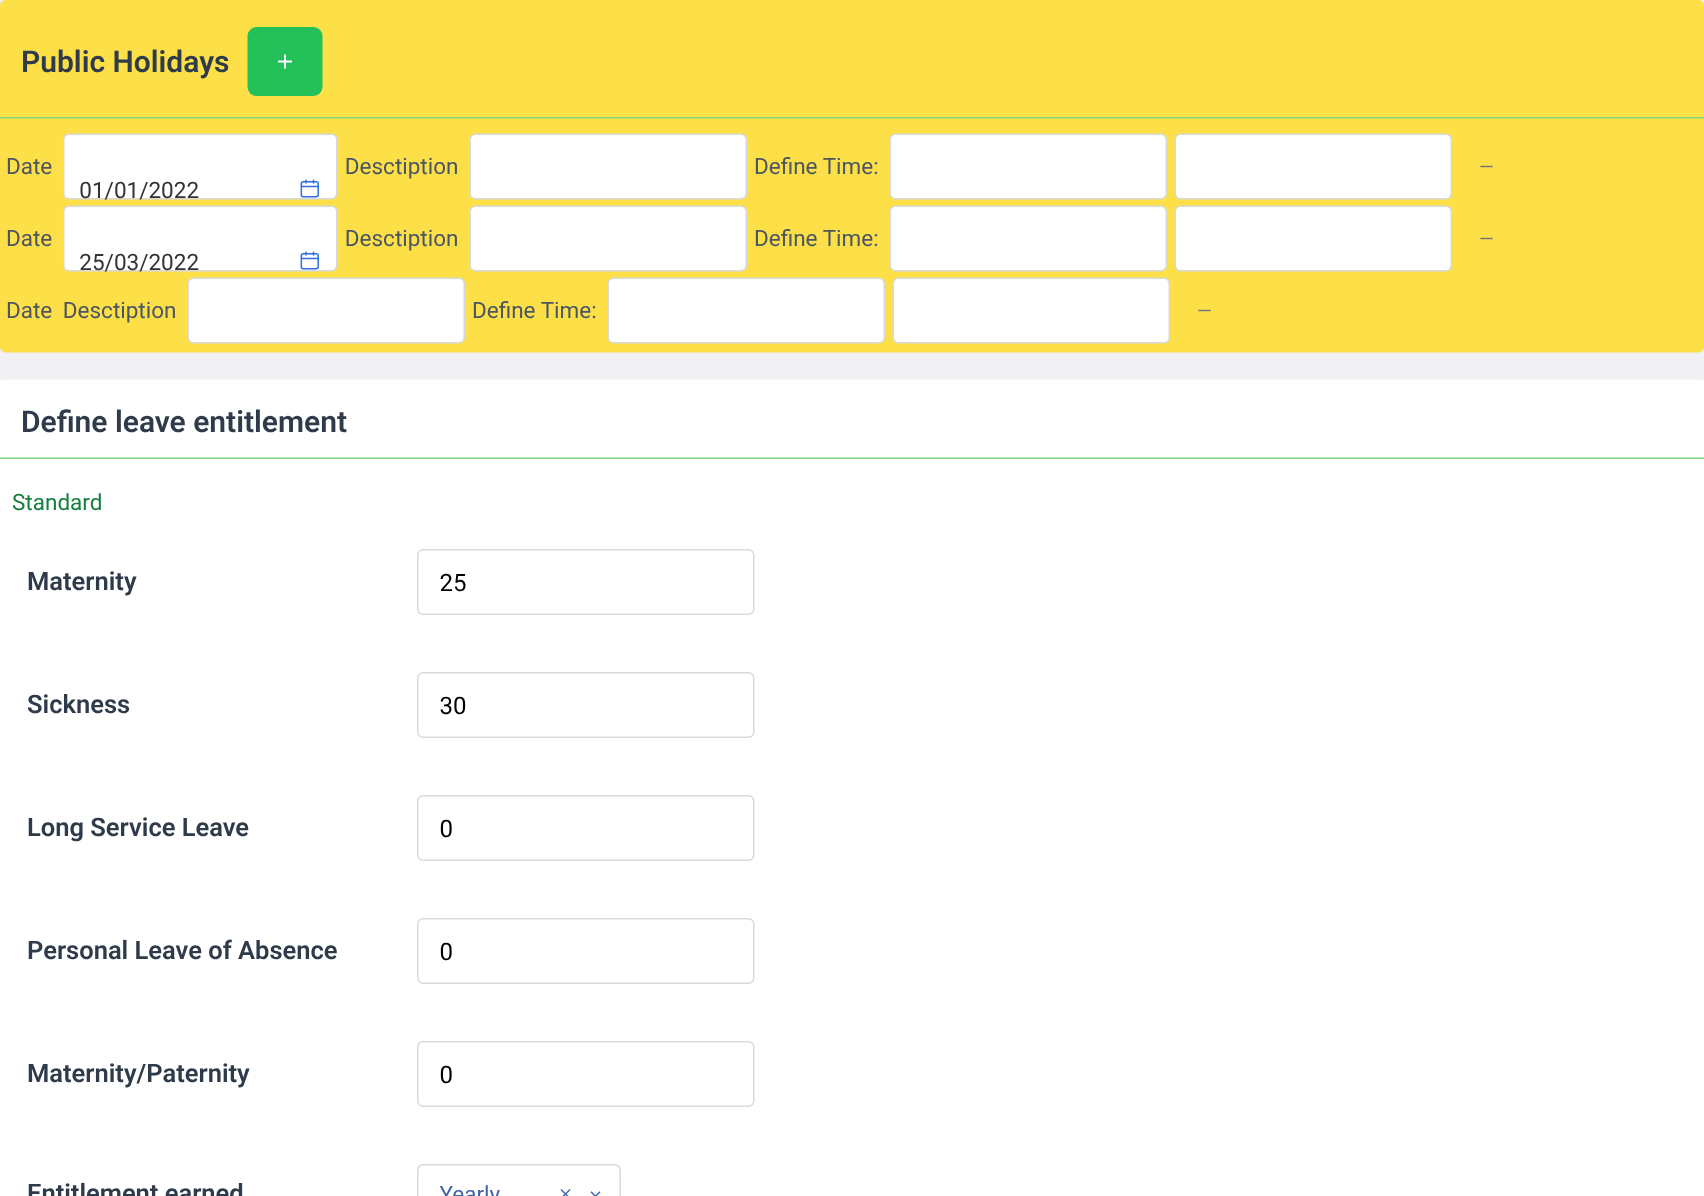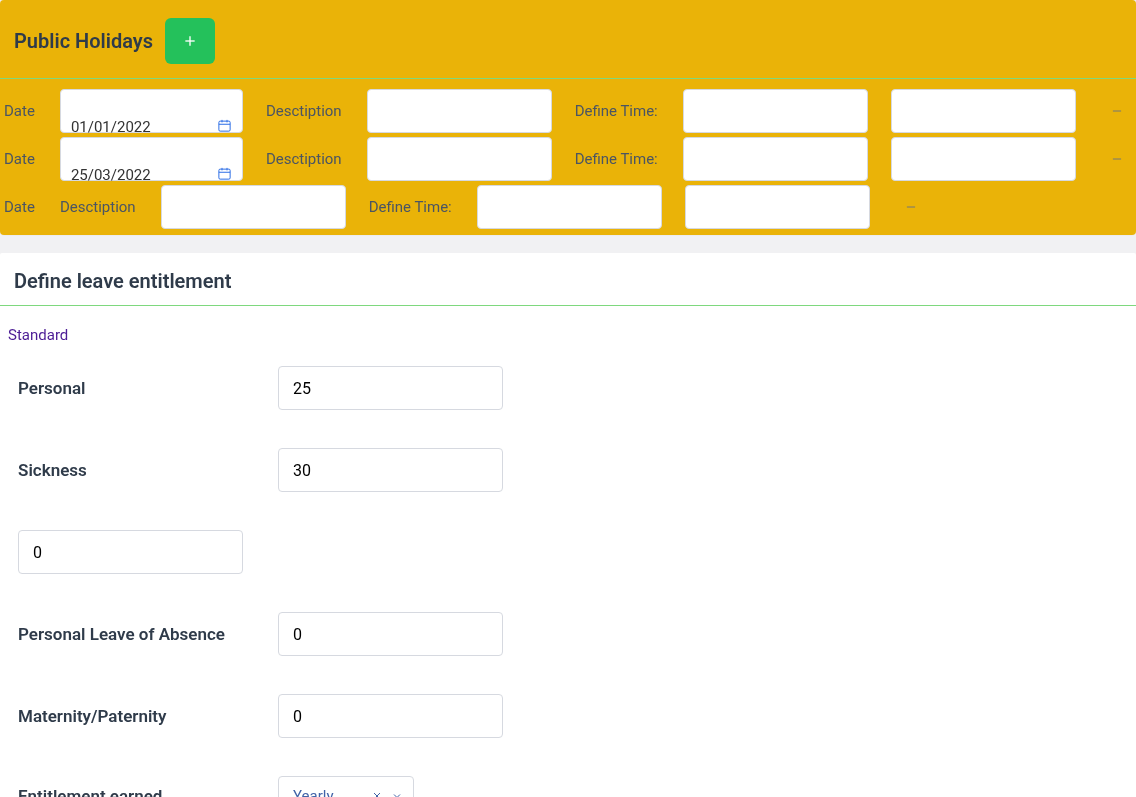--- a/index.html
+++ b/index.html
@@ -6,21 +6,21 @@
   body {
     font-family: -apple-system, BlinkMacSystemFont, "Segoe UI", Roboto, "Helvetica Neue", Arial, sans-serif;
     background: #f1f1f3;
     color: #333;
     font-size: 15px;
   }
   .page {
     padding: 0;
   }
   .card {
-    background: #eab308;
+    background: #fde047;
     border-radius: 4px;
     margin: 0 0 18px 0;
     padding: 0;
     box-shadow: 0 0 0 1px rgba(0,0,0,0.02);
   }
   .card-header {
     display: flex;
     align-items: center;
     padding: 18px 14px 14px 14px;
     border-bottom: 1px solid #7ed87e;
@@ -42,21 +42,21 @@
     justify-content: center;
     cursor: pointer;
   }
   .add-btn svg { width: 16px; height: 16px; stroke: #fff; stroke-width: 2; }
   .card-body {
     padding: 8px 4px 4px 4px;
   }
   .holiday-row {
     display: flex;
     align-items: center;
-    gap: 23px;
+    gap: 5px;
     padding: 2px 0;
   }
   .label {
     color: #4b5563;
     font-size: 15px;
     margin-right: 2px;
   }
   .date-input {
     display: flex;
     align-items: center;
@@ -87,21 +87,21 @@
     display: flex;
     align-items: center;
     justify-content: center;
     background: transparent;
     border: none;
     cursor: pointer;
     margin-left: 4px;
   }
   .minus-btn svg { width: 14px; height: 14px; stroke: #6b7280; stroke-width: 1.6; }
   .section-sub {
-    color: #4c1d95;
+    color: #15803d;
     font-size: 15px;
     padding: 14px 0 12px 4px;
   }
   .entitlement-body {
     padding: 6px 4px 6px 4px;
   }
   .ent-row {
     display: flex;
     align-items: center;
     padding: 10px 0 28px 14px;
@@ -232,30 +232,31 @@
   </div>
 
   <div class="card2">
     <div class="card-header">
       <div class="card-title">Define leave entitlement</div>
     </div>
     <div class="entitlement-body">
       <div class="section-sub">Standard</div>
 
       <div class="ent-row">
-        <div class="ent-label">Personal</div>
+        <div class="ent-label">Maternity</div>
         <input class="ent-input" type="text" value="25" style="">
       </div>
 
       <div class="ent-row">
         <div class="ent-label">Sickness</div>
         <input class="ent-input" type="text" value="30" style="">
       </div>
 
       <div class="ent-row">
+        <div class="ent-label">Long Service Leave</div>
         <input class="ent-input" type="text" value="0" style="">
       </div>
 
       <div class="ent-row">
         <div class="ent-label">Personal Leave of Absence</div>
         <input class="ent-input" type="text" value="0" style="">
       </div>
 
       <div class="ent-row">
         <div class="ent-label">Maternity/Paternity</div>

